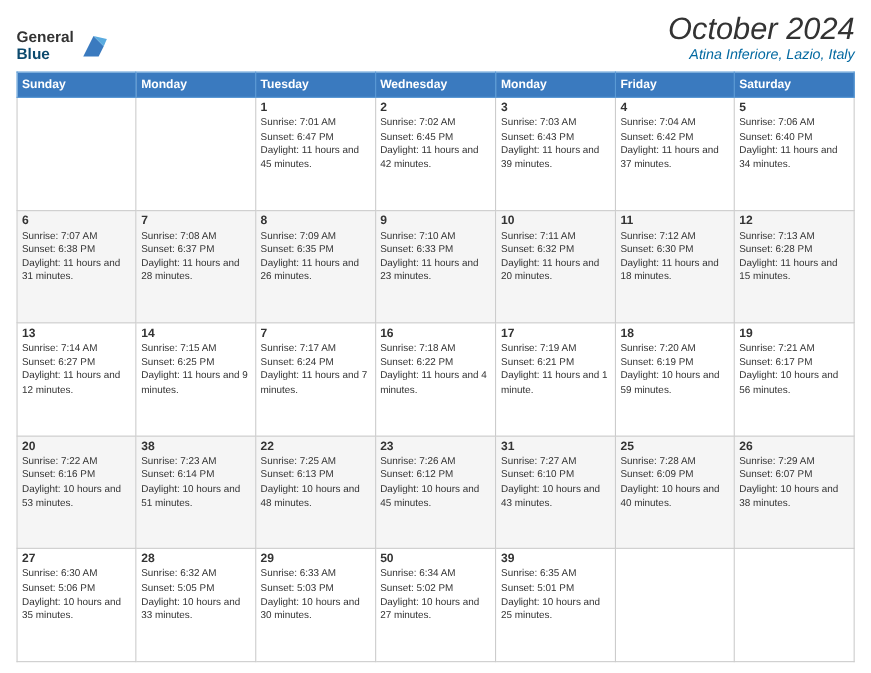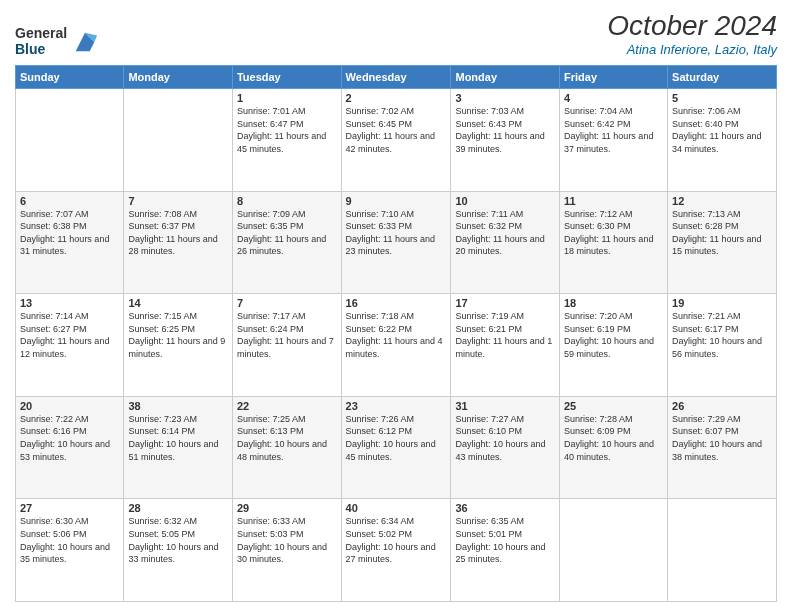--- a/index.html
+++ b/index.html
@@ -258,25 +258,25 @@
           </td>
           <td>
             <span class="day-number">28</span>
             <div class="day-info">Sunrise: 6:32 AM<br>Sunset: 5:05 PM<br>Daylight: 10 hours and 33 minutes.</div>
           </td>
           <td>
             <span class="day-number">29</span>
             <div class="day-info">Sunrise: 6:33 AM<br>Sunset: 5:03 PM<br>Daylight: 10 hours and 30 minutes.</div>
           </td>
           <td>
-            <span class="day-number">40</span>
+            <span class="day-number">50</span>
             <div class="day-info">Sunrise: 6:34 AM<br>Sunset: 5:02 PM<br>Daylight: 10 hours and 27 minutes.</div>
           </td>
           <td>
-            <span class="day-number">36</span>
+            <span class="day-number">39</span>
             <div class="day-info">Sunrise: 6:35 AM<br>Sunset: 5:01 PM<br>Daylight: 10 hours and 25 minutes.</div>
           </td>
           <td class="empty-cell"></td>
           <td class="empty-cell"></td>
         </tr>
       </tbody>
   </table>
 </div>
 
 </body></html>

